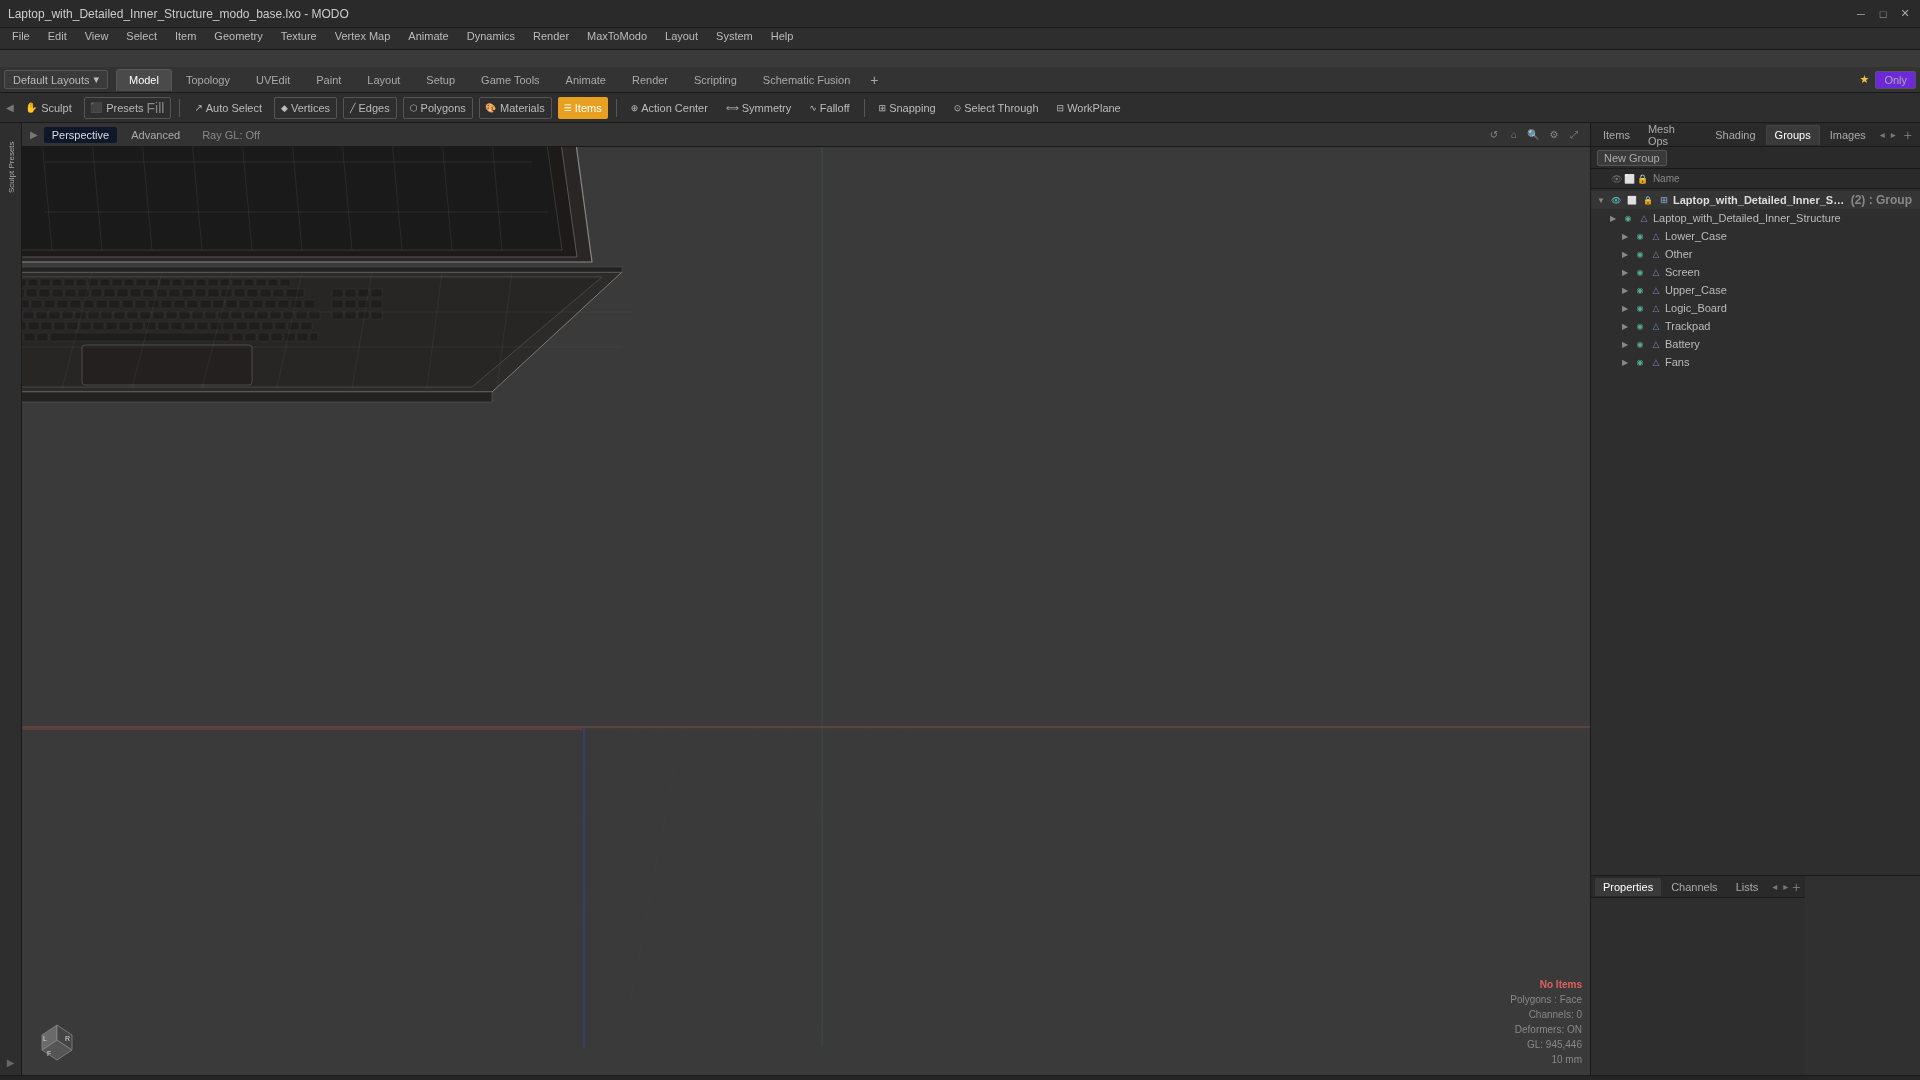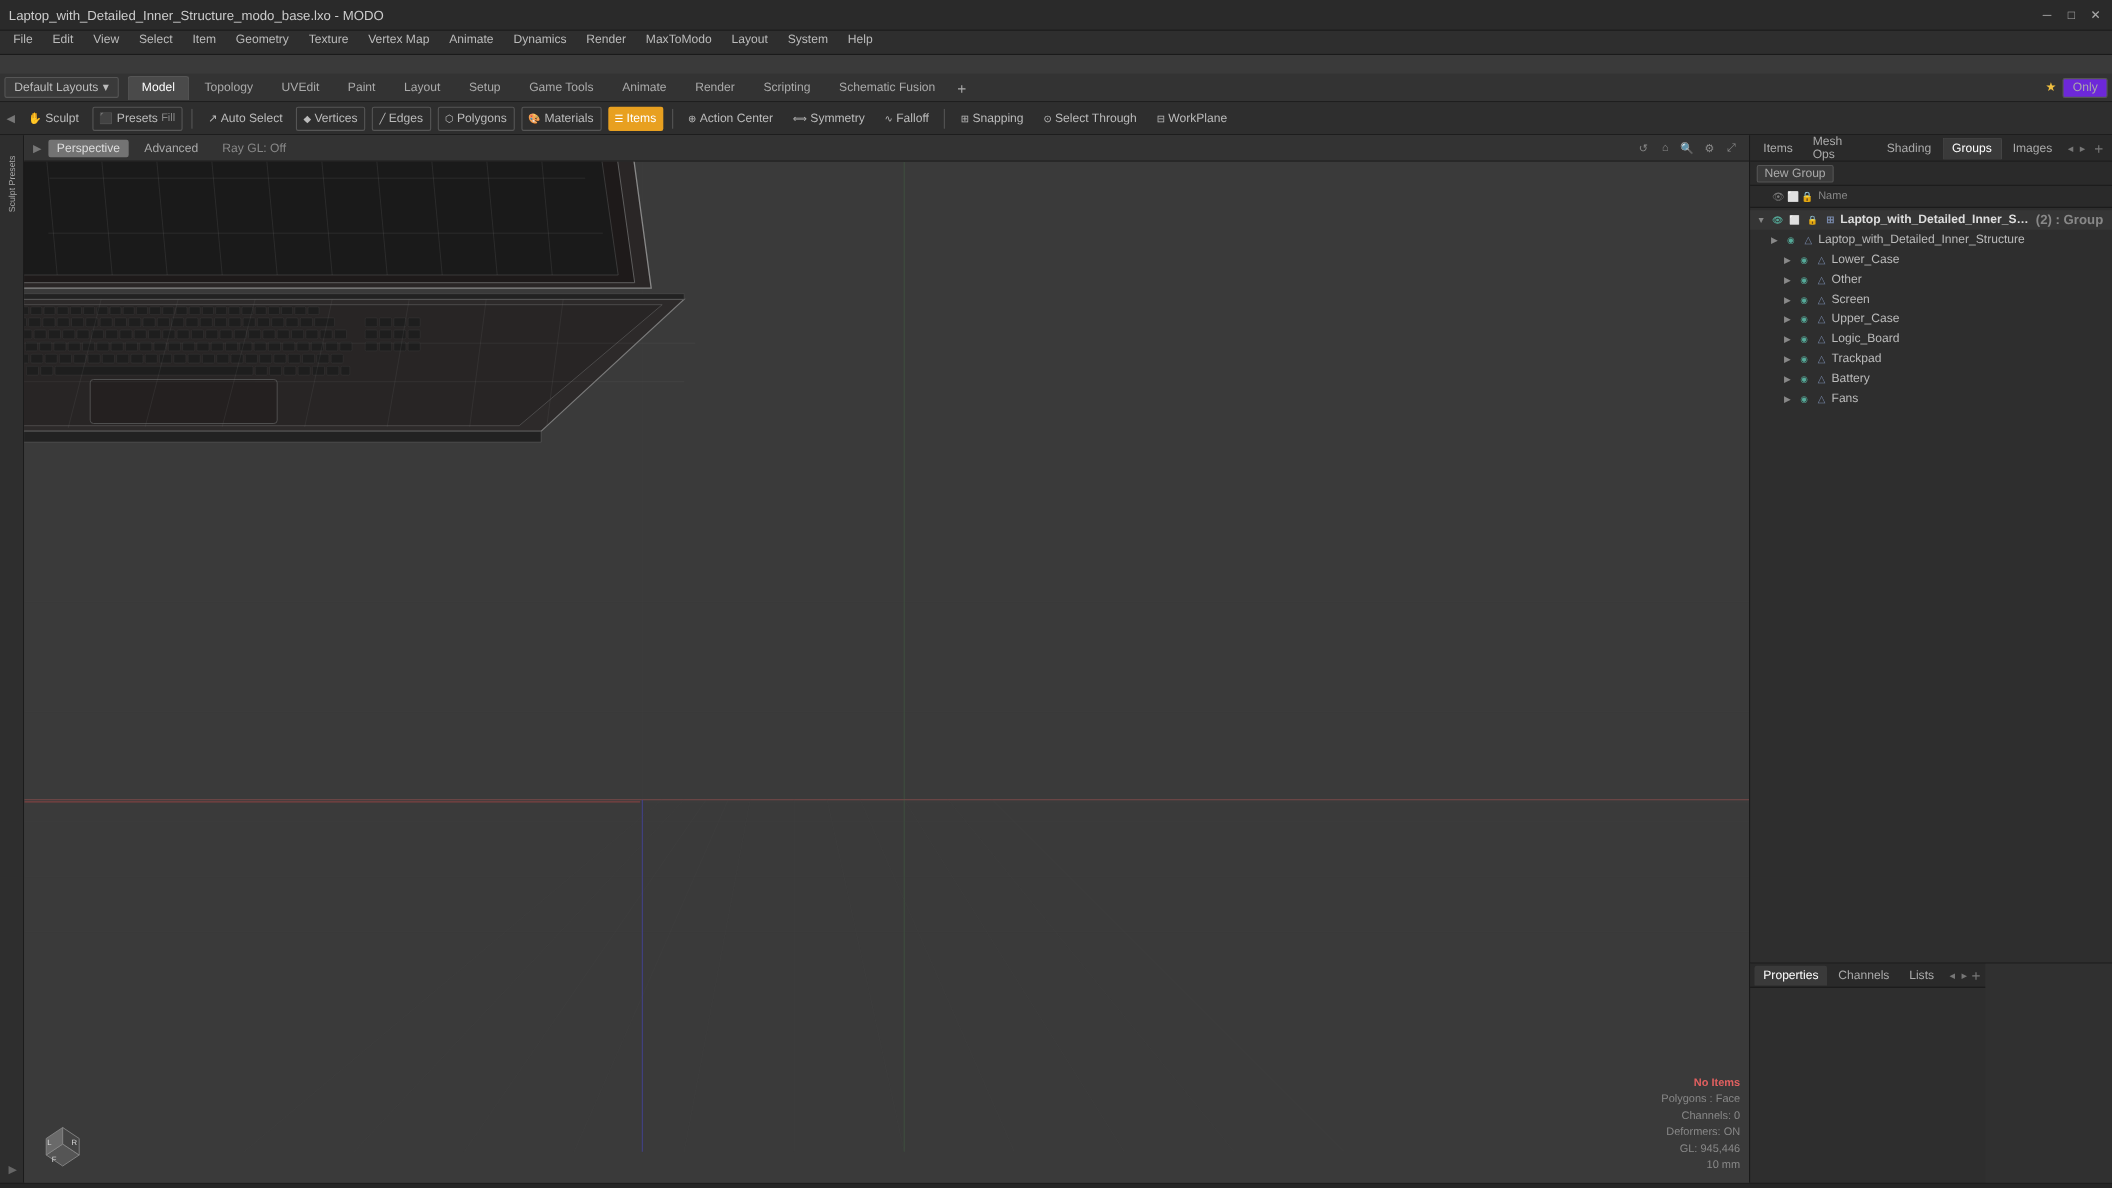--- a/index.html
+++ b/index.html
@@ -197,21 +197,21 @@
       border-bottom: 1px solid #1a1a1a;
     }
     .viewport-tab {
       padding: 2px 8px;
       font-size: 11px;
       color: #aaa;
       cursor: pointer;
       border-radius: 2px;
     }
     .viewport-tab.active {
-      background: #737373;
+      background: #0f172a;
       color: #ddd;
     }
     #viewport-header .spacer { flex: 1; }
     .viewport-controls {
       display: flex;
       gap: 4px;
       align-items: center;
     }
     .viewport-ctrl-btn {
       width: 16px;
@@ -575,21 +575,21 @@
 
 <div id="tool-bar">
   <span style="font-size:10px; color:#777; cursor:pointer;">◀</span>
   <span class="tool-item">
     <span style="font-size:10px;">✋</span>
     <span>Sculpt</span>
   </span>
   <span class="tool-item outline">
     <span style="font-size:10px;">⬛</span>
     <span>Presets</span>
-    <span style="font-size:10px; color:#888;">Fill</span>
+    <span style="font-size:14px; color:#888;">Fill</span>
   </span>
   <div class="tool-separator"></div>
   <span class="tool-item">
     <span style="font-size:10px;">↗</span>
     <span>Auto Select</span>
   </span>
   <span class="tool-item outline">
     <span style="font-size:9px;">◆</span>
     <span>Vertices</span>
   </span>

